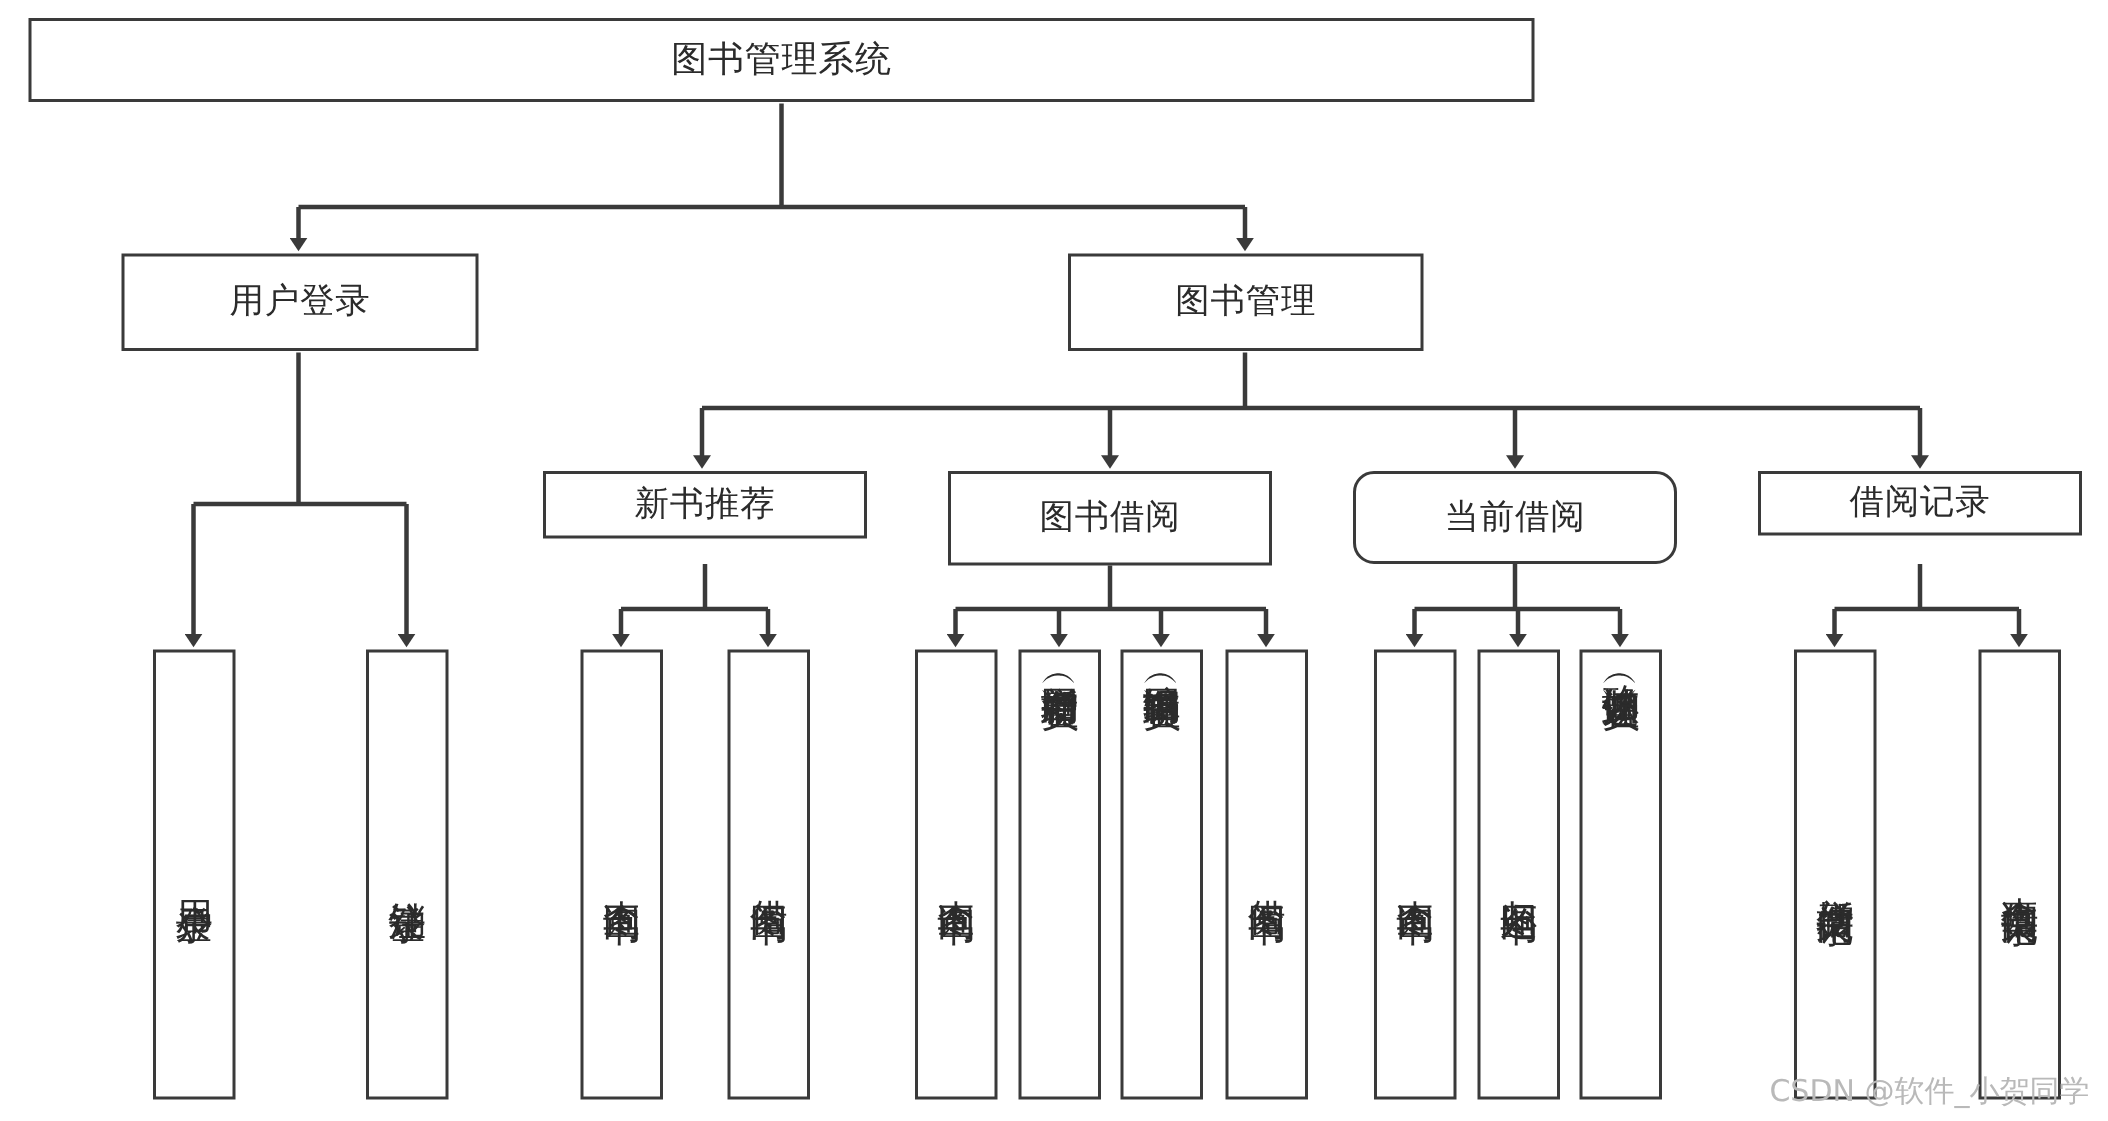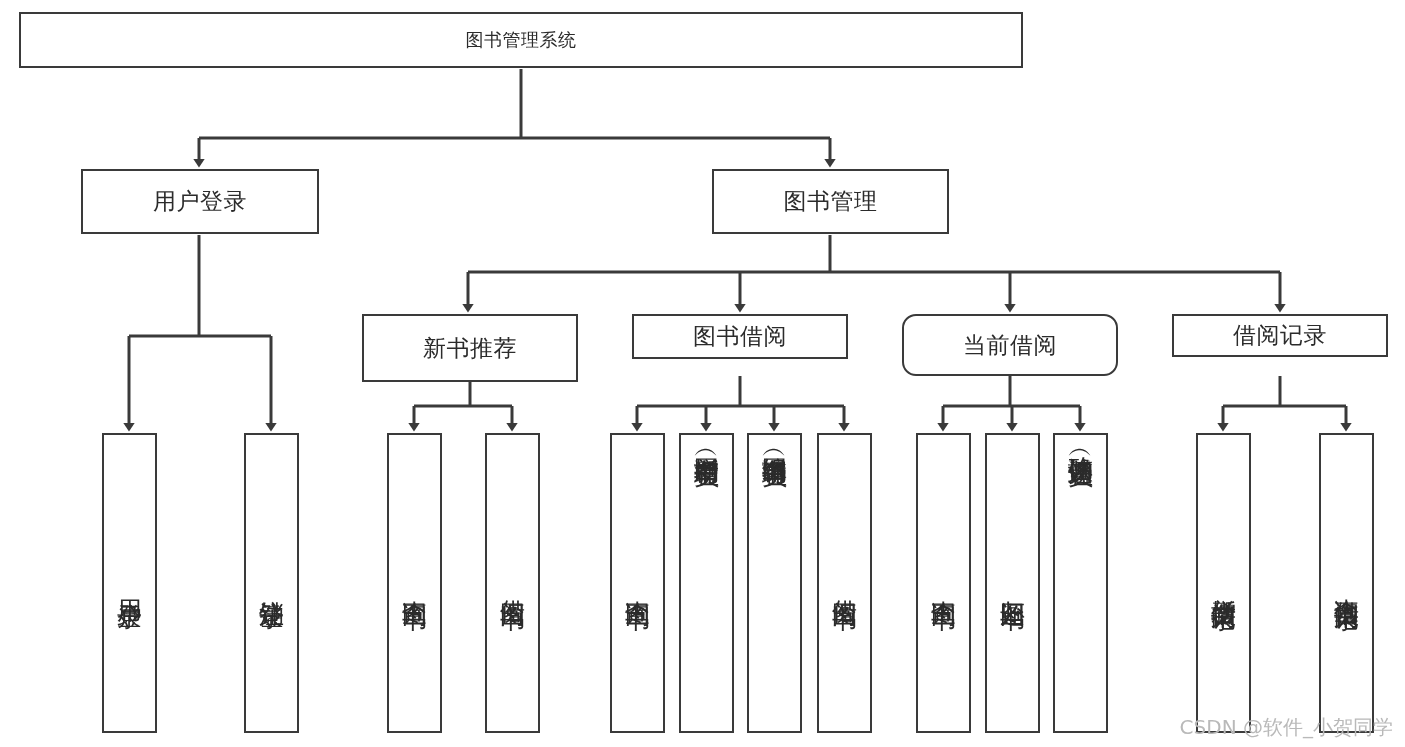--- a/index.html
+++ b/index.html
@@ -40,21 +40,21 @@
     display: block;
     text-align: center;
     line-height: 1.06;
     letter-spacing: 0.5px;
   }
   .node-horizontal .node-label {
     writing-mode: horizontal-tb;
     font-size: 23px;
   }
   .node-root .node-label {
-    font-size: 18px;
+    font-size: 24px;
   }
   .node-vertical {
     align-items: flex-start;
     padding-top: 2px;
   }
   .node-vertical .node-label {
     writing-mode: vertical-rl;
     text-orientation: upright;
     font-size: 25px;
     line-height: 1.0;
@@ -137,24 +137,24 @@
     <span class="node-label">图书管理系统</span>
   </div>
 
   <div class="node-box node-horizontal" style="left:81px; top:169px; width:238px; height:65px;">
     <span class="node-label">用户登录</span>
   </div>
   <div class="node-box node-horizontal" style="left:712px; top:169px; width:237px; height:65px;">
     <span class="node-label">图书管理</span>
   </div>
 
-  <div class="node-box node-horizontal" style="left:362px; top:314px; width:216px; height:68px;">
+  <div class="node-box node-horizontal" style="left:362px; top:314px; width:216px; height:45px;">
     <span class="node-label">新书推荐</span>
   </div>
-  <div class="node-box node-horizontal" style="left:632px; top:314px; width:216px; height:45px;">
+  <div class="node-box node-horizontal" style="left:632px; top:314px; width:216px; height:63px;">
     <span class="node-label">图书借阅</span>
   </div>
   <div class="node-box node-horizontal" style="left:902px; top:314px; width:216px; height:62px;border-radius:14px;">
     <span class="node-label">当前借阅</span>
   </div>
   <div class="node-box node-horizontal" style="left:1172px; top:314px; width:216px; height:43px;">
     <span class="node-label">借阅记录</span>
   </div>
 
   <div class="node-box node-vertical mid-align" style="left:102px; top:433px; width:55px; height:300px;">

